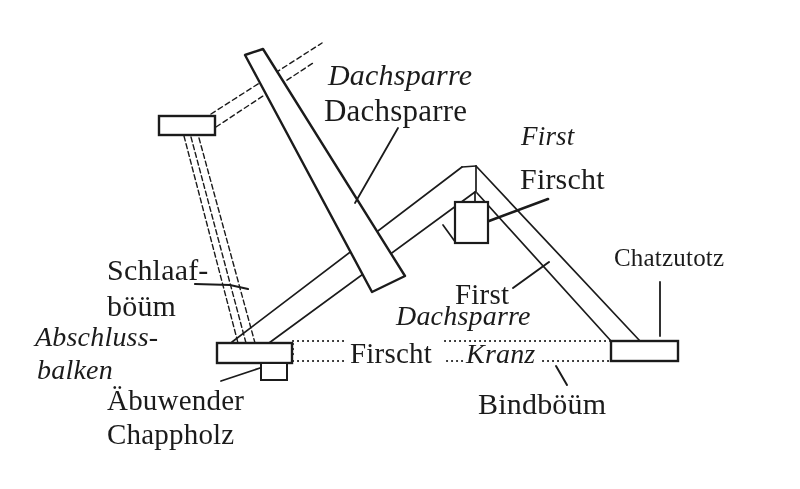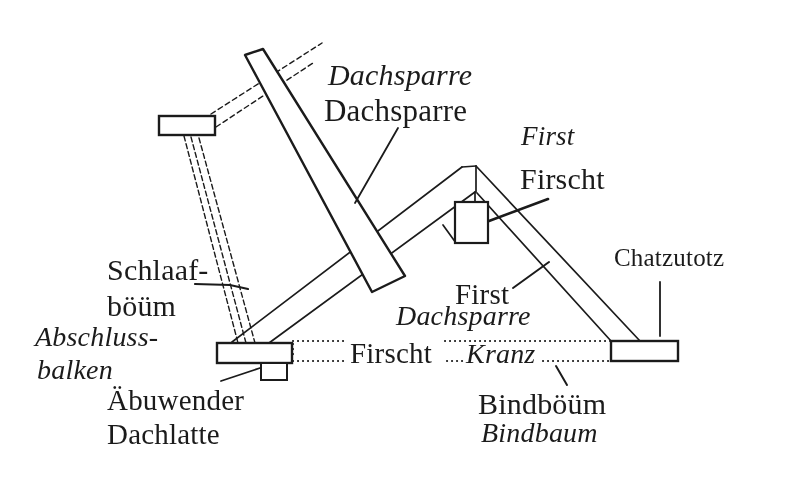--- a/index.html
+++ b/index.html
@@ -107,24 +107,23 @@
   <div class="lbl    lbl-firscht">Firscht</div>
 
   <div class="lbl    lbl-chatzutotz">Chatzutotz</div>
 
   <div class="lbl    lbl-schlaaf1">Schlaaf-</div>
   <div class="lbl    lbl-schlaaf2">böüm</div>
   <div class="lbl it lbl-abschluss1">Abschluss-</div>
   <div class="lbl it lbl-abschluss2">balken</div>
 
   <div class="lbl    lbl-aebuwender">Äbuwender</div>
-  <div class="lbl    lbl-chappholz">Dachlatte</div>
+  <div class="lbl    lbl-chappholz">Chappholz</div>
 
   <div class="lbl    lbl-rafo">First</div>
   <div class="lbl it lbl-dachsparre">Dachsparre</div>
 
   <div class="lbl    lbl-chranz">Firscht</div>
   <div class="lbl it lbl-kranz">Kranz</div>
 
   <div class="lbl    lbl-bindboeuem">Bindböüm</div>
-  <div class="lbl it lbl-bindbaum">Bindbaum</div>
 
 </div>
 
 </body></html>

